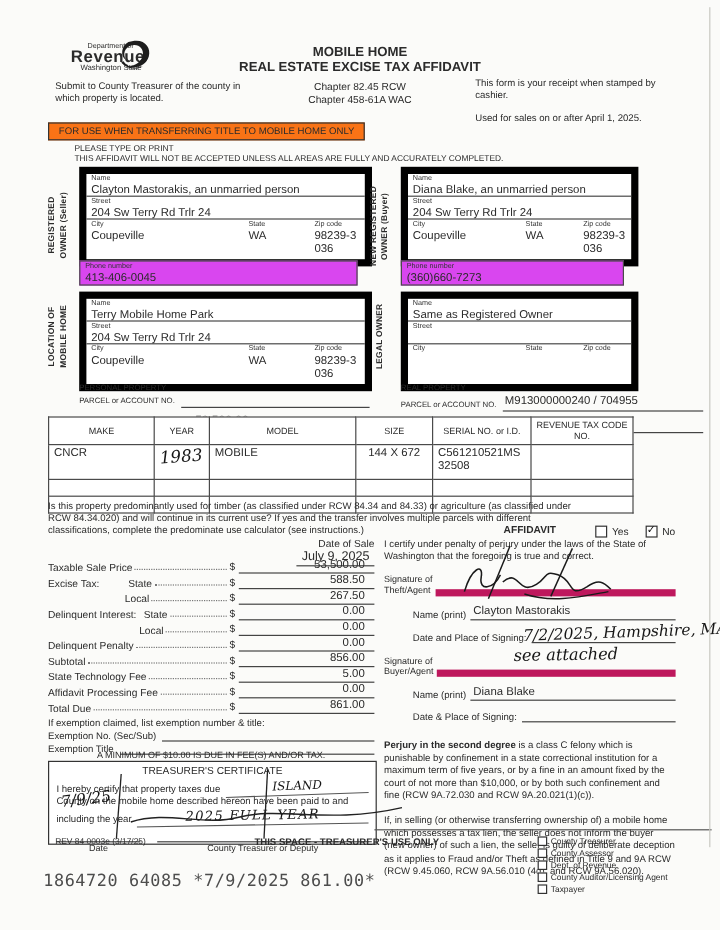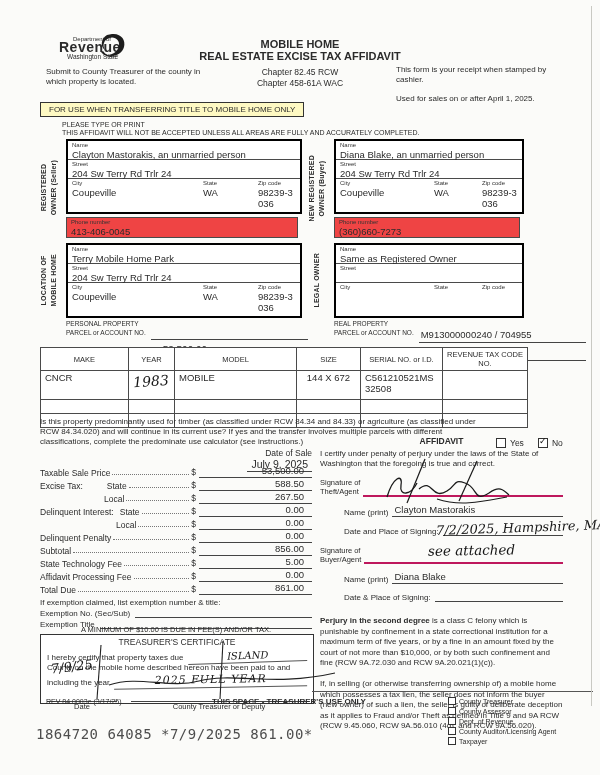--- a/index.html
+++ b/index.html
@@ -12,43 +12,43 @@
   #logo .rev{font-size:14px;font-weight:bold;letter-spacing:0.5px;line-height:11px;}
   #logo .wst{font-size:6.5px;margin-left:8px;}
   #logo svg{position:absolute;left:58px;top:-4px;}
   #title-block{left:150px;top:38px;width:300px;text-align:center;}
   #title-block .t1{font-size:11px;font-weight:bold;}
   #title-block .t2{font-size:11px;font-weight:bold;}
   #submit-note{left:46px;top:67px;width:158px;font-size:8px;line-height:1.3;}
   #chapter-block{left:230px;top:67px;width:140px;text-align:center;font-size:8.5px;line-height:1.35;}
   #right-note{left:396px;top:65px;width:178px;font-size:8px;line-height:1.3;}
   #right-note .p2{margin-top:8px;}
-  #use-box{left:40px;top:102px;border:1.5px solid #333;padding:2px 8px;font-size:8px;background:#fef9c3;}
+  #use-box{left:40px;top:102px;border:1.5px solid #333;padding:2px 8px;font-size:8px;background:#f97316;}
   #type-print{left:62px;top:121px;font-size:7px;}
   #warning{left:62px;top:129px;font-size:7px;}
   
   .vwrap{position:absolute;display:flex;align-items:center;justify-content:center;width:30px;}
   .vtext{writing-mode:vertical-rl;transform:rotate(180deg);font-size:7px;font-weight:bold;text-align:center;line-height:1.4;white-space:nowrap;letter-spacing:0.2px;}
   .vtext span{display:block;}
   
-  .obox{position:absolute;border:2px solid #000000;background:#fff;}
+  .obox{position:absolute;border:6px solid #000000;background:#fff;}
   .fld{border-bottom:1px solid #4a4a4a;padding:1px 4px 0 4px;height:19px;box-sizing:border-box;}
   .fld:last-child{border-bottom:none;}
   .flabel6{font-size:6px;color:#333;display:block;}
   .fval{font-size:9.5px;display:block;margin-top:1px;}
   .csz{display:flex;height:33px;border-bottom:none;}
   .csz>div{padding:1px 4px 0 4px;box-sizing:border-box;}
   .csz .c-city{flex:1;}
   .csz .c-state{width:55px;}
   .csz .c-zip{width:46px;}
   .zipval{word-break:break-all;width:40px;}
-  .phonebox{position:absolute;border:1px solid #4a4a4a;background:#ef4444;height:21px;box-sizing:border-box;padding:1px 0 0 4px;}
+  .phonebox{position:absolute;border:1px solid #4a4a4a;background:#d946ef;height:21px;box-sizing:border-box;padding:1px 0 0 4px;}
   
   .parcel{font-size:6.5px;line-height:1.35;}
-  .parcel .pline{display:flex;align-items:flex-start;}
+  .parcel .pline{display:flex;align-items:flex-end;}
   .parcel .pval{font-size:9.5px;border-bottom:1px solid #444;flex:1;margin-left:5px;min-height:10px;padding:0 2px;}
   .assessed{display:flex;align-items:flex-end;margin-top:4px;font-size:6.5px;}
   .assessed .aval{font-size:10px;border-bottom:1px solid #444;flex:1;margin-left:4px;padding:0 4px;}
   
   table{border-collapse:collapse;table-layout:fixed;font-size:8px;background:#fff;}
   th,td{border:1px solid #4a4a4a;padding:1px 4px;vertical-align:top;}
   th{font-weight:normal;font-size:7.5px;text-align:center;vertical-align:middle;height:20px;line-height:1.2;}
   td.v{font-size:9.5px;height:26px;}
   td.empty{height:11px;}
   .brk{word-break:break-all;}
@@ -89,21 +89,21 @@
   #hw-county{font-size:10px;transform:rotate(-2deg);display:inline-block;}
   #hw-year{font-size:11px;transform:rotate(-1deg);display:inline-block;letter-spacing:1px;}
   #hw-tdate{position:absolute;left:10px;top:24px;font-size:13px;transform:rotate(-7deg);}
   #tsig{position:absolute;left:-2px;top:-2px;pointer-events:none;}
   
   #rcol{left:320px;top:436px;width:243px;}
   #aff-title{text-align:center;font-size:8.5px;font-weight:bold;}
   #aff-cert{font-size:8px;line-height:1.3;margin-top:3px;}
   .sigrow{display:flex;align-items:flex-end;margin-top:8px;position:relative;}
   .siglab2{font-size:7.5px;line-height:1.25;}
-  .sigline{flex:1;border-bottom:2px solid #be185d;margin-left:3px;min-height:8px;position:relative;}
+  .sigline{flex:1;border-bottom:6px solid #be185d;margin-left:3px;min-height:8px;position:relative;}
   .nprow{display:flex;align-items:flex-end;margin-top:7px;font-size:8px;margin-left:24px;}
   .npval{flex:1;border-bottom:1px solid #444;margin-left:4px;font-size:9.5px;padding:0 2px 1px 2px;}
   #sellsig{position:absolute;left:14px;top:-34px;}
   #hw-dateplace{position:absolute;left:92px;top:-7px;font-size:13px;white-space:nowrap;transform:rotate(-2deg);}
   #hw-seeattached{position:absolute;left:64px;top:-12px;font-size:13.5px;white-space:nowrap;transform:rotate(-1deg);}
   .lpar{font-size:8px;line-height:1.32;margin-top:10px;}
   
   #footrule{left:312px;top:691px;width:281px;border-top:1px solid #555;height:0;}
   #rev{left:46px;top:698px;font-size:7px;}
   #spacenote{left:212px;top:697px;font-size:8px;font-weight:bold;}

